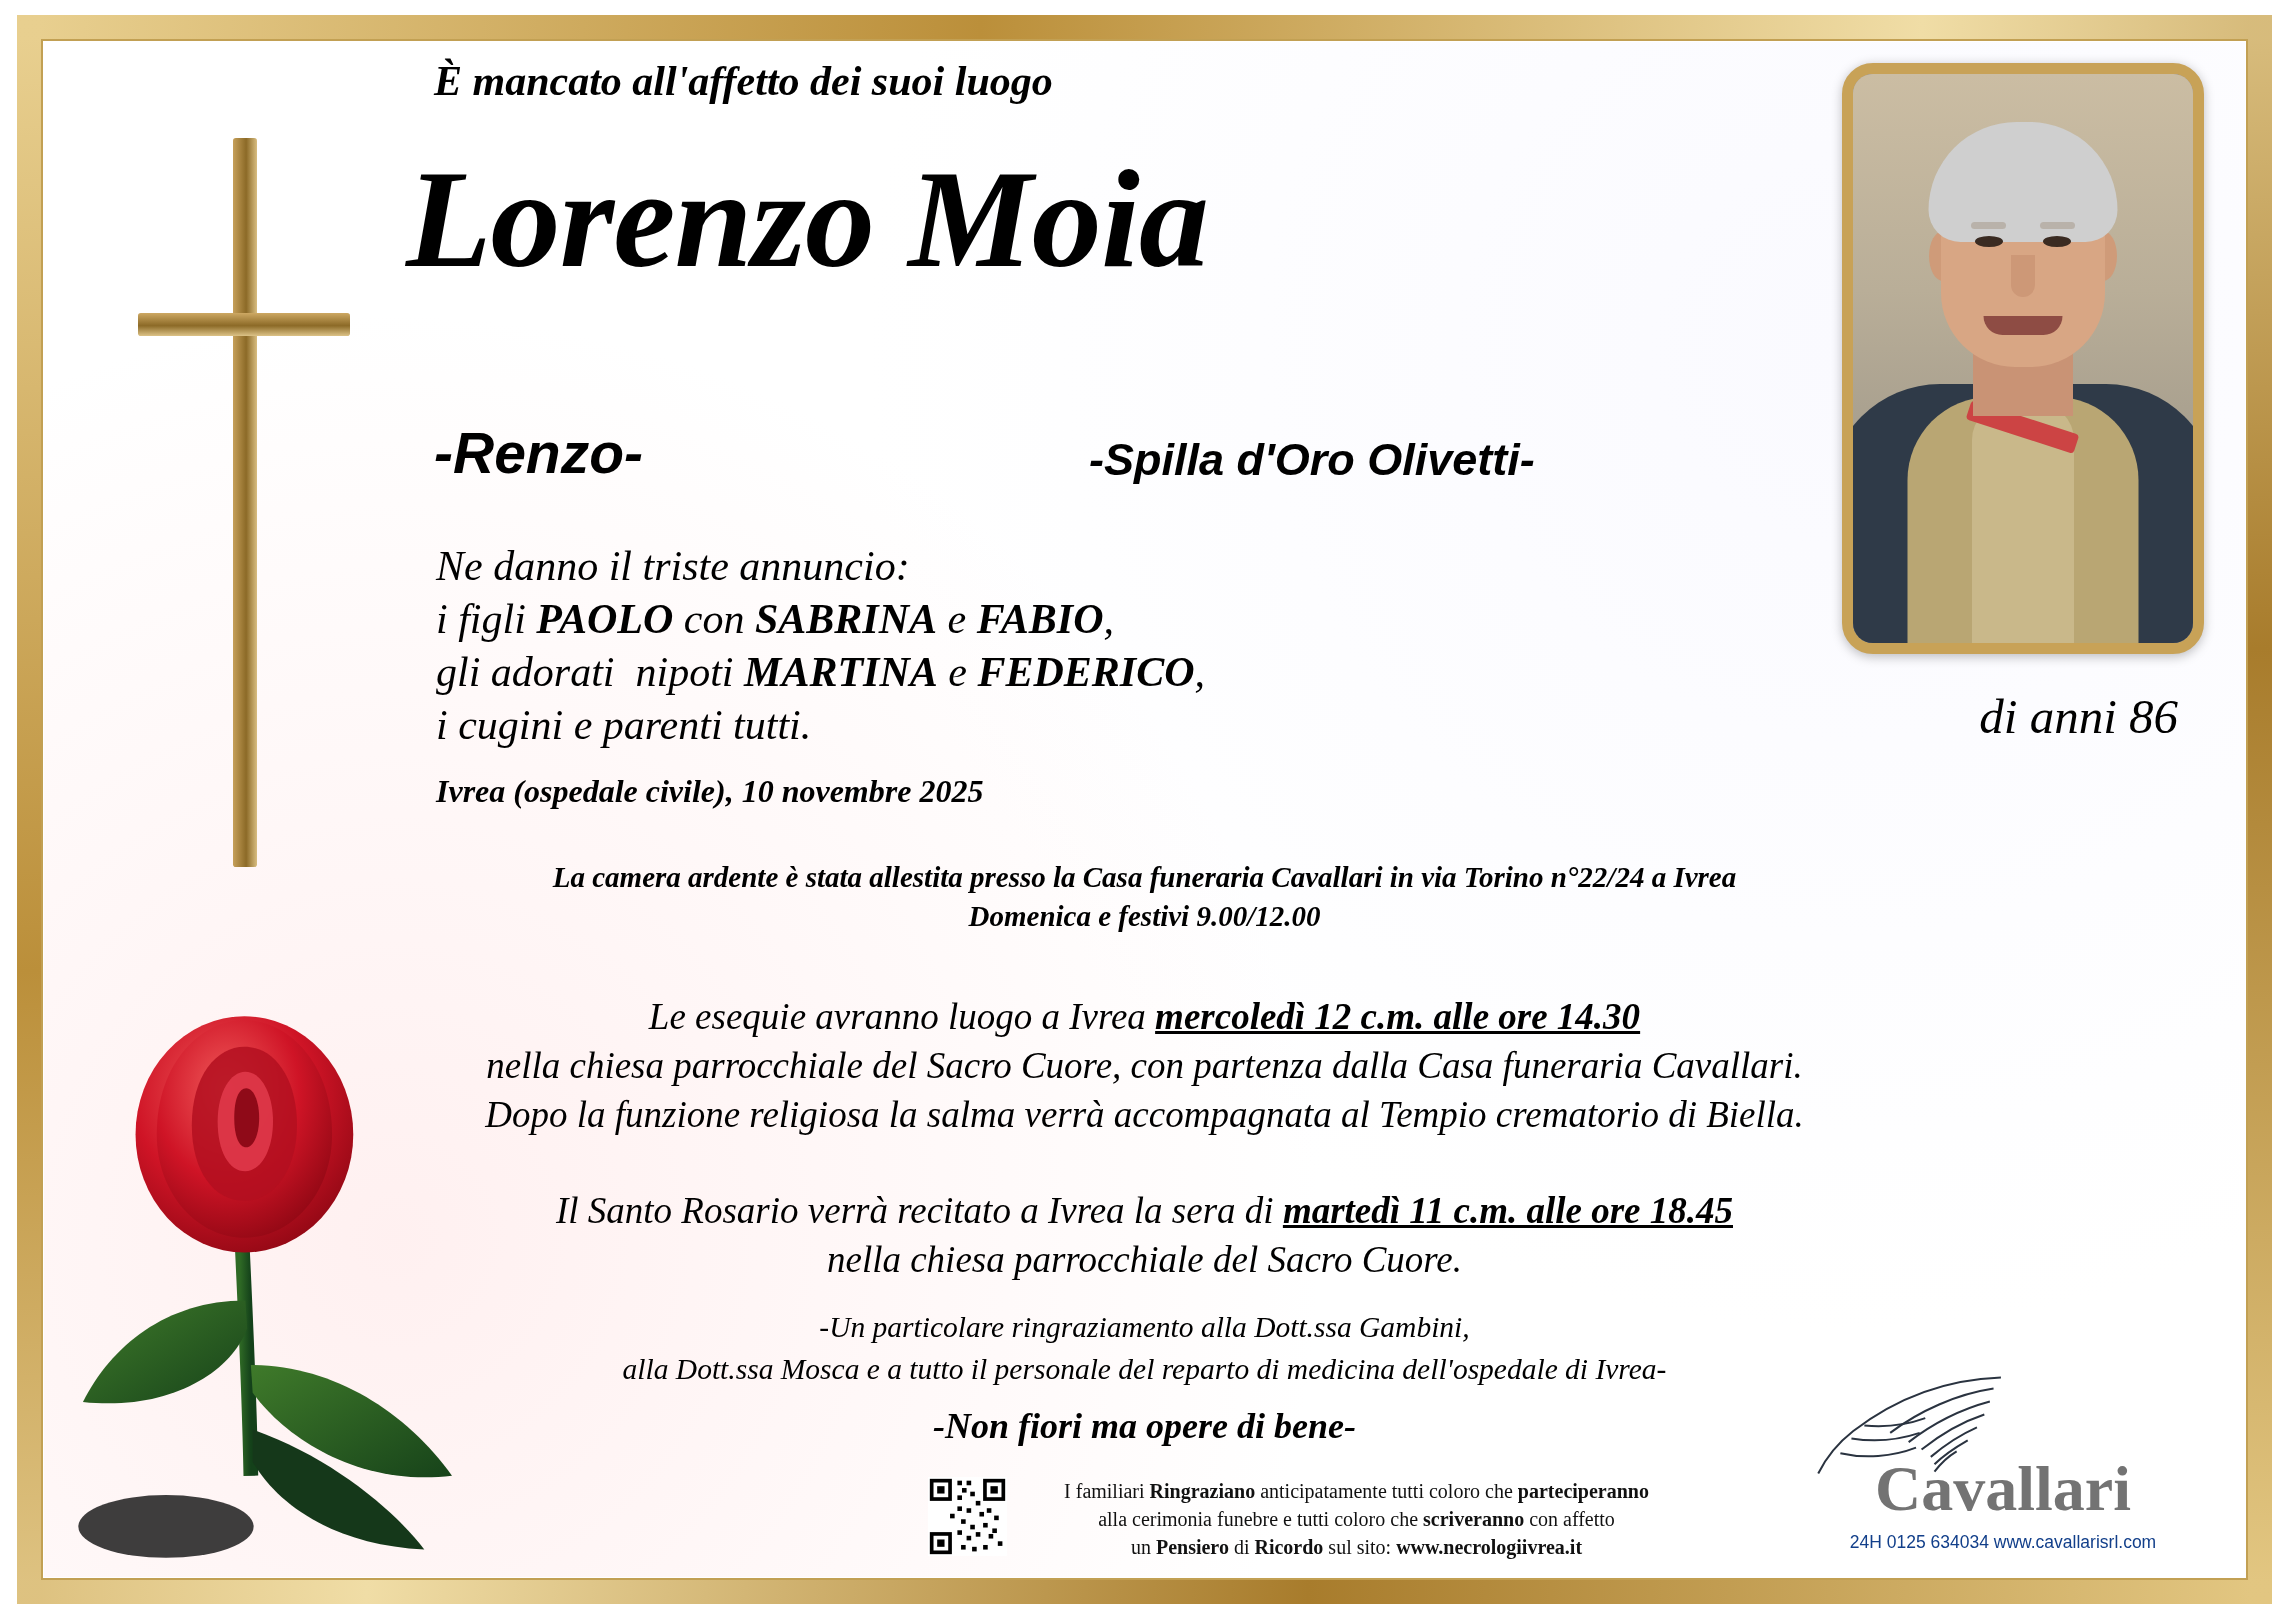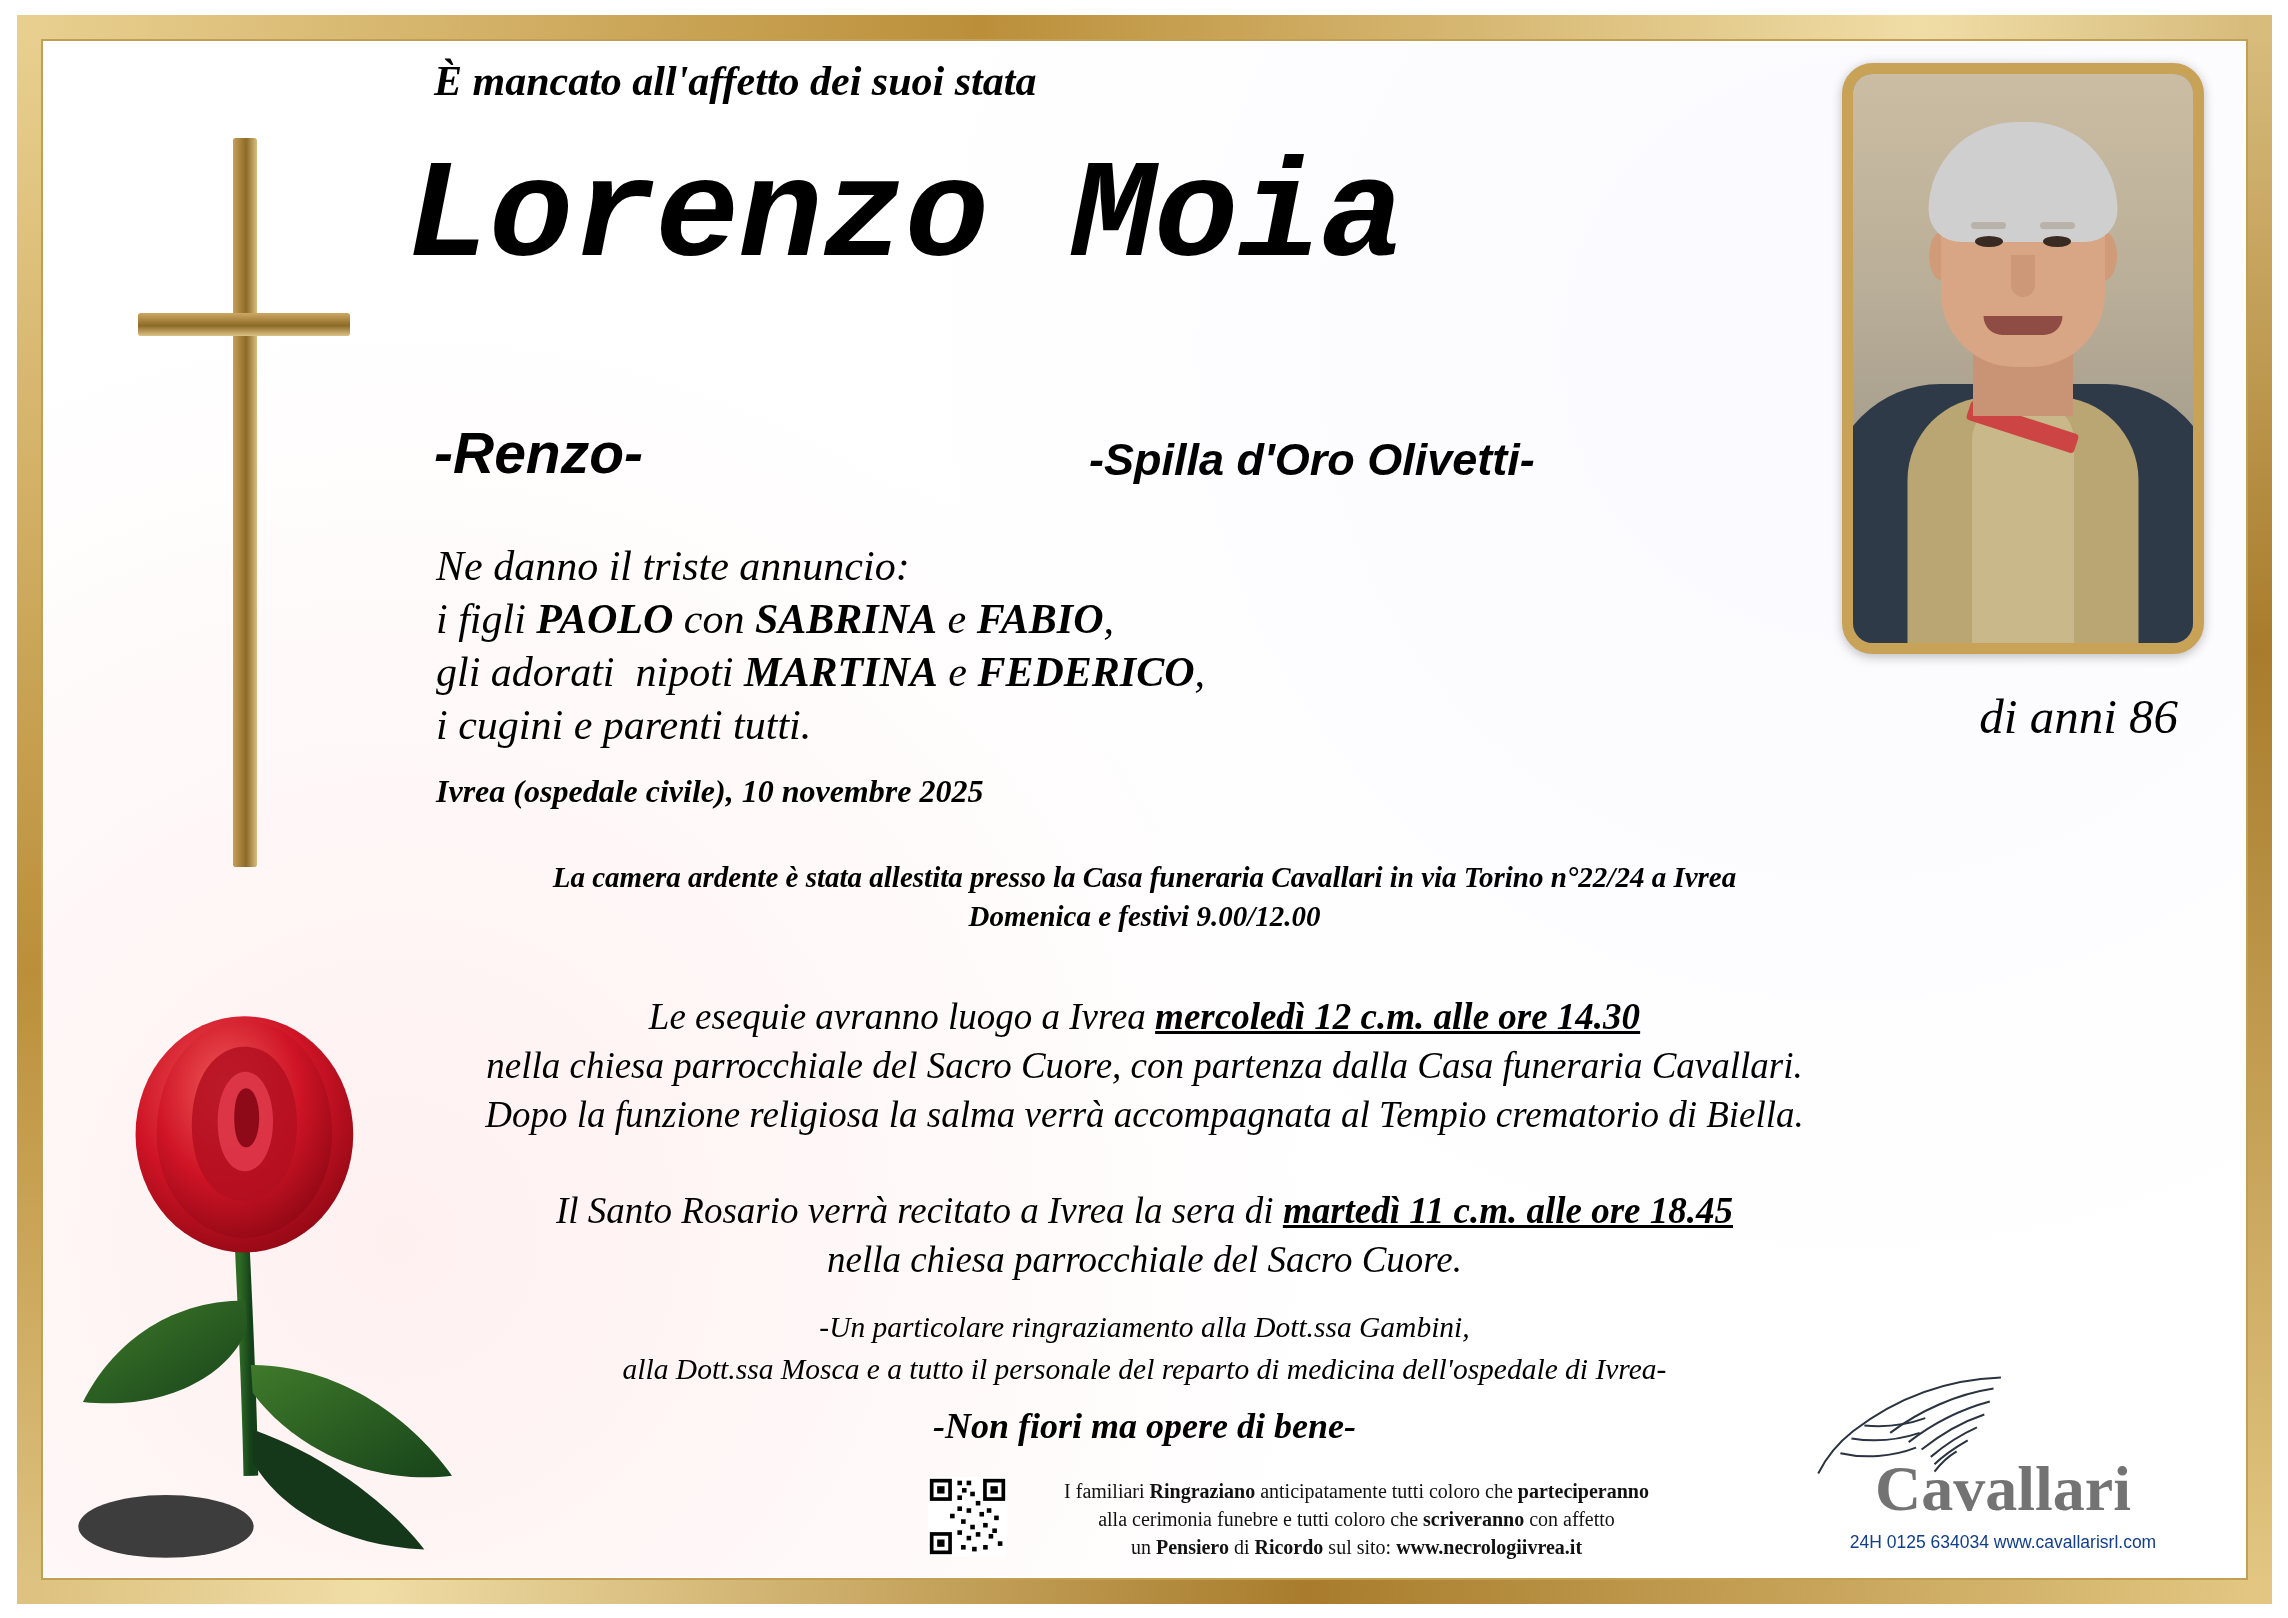--- a/index.html
+++ b/index.html
@@ -127,21 +127,21 @@
   .txt { position: absolute; }
 
   .line-top {
     left: 434px; top: 57px;
     font-family: "Liberation Serif", serif;
     font-weight: bold; font-style: italic;
     font-size: 42px; color: #000;
   }
   .name {
     left: 406px; top: 138px;
-    font-family: Liberation Mono, monospace;
+    font-family: Liberation Serif, serif;
     font-weight: bold; font-style: italic;
     font-size: 140px; letter-spacing: -0.9px; color: #000;
     white-space: nowrap;
   }
   .nick {
     left: 434px; top: 420px;
     font-family: "Liberation Sans", sans-serif;
     font-weight: bold; font-style: italic;
     font-size: 57px; color: #000; text-align: center;
   }
@@ -305,21 +305,21 @@
       <div class="ph-hair"></div>
       <div class="ph-brow-l"></div>
       <div class="ph-brow-r"></div>
       <div class="ph-eye-l"></div>
       <div class="ph-eye-r"></div>
       <div class="ph-nose"></div>
       <div class="ph-mouth"></div>
     </div>
   </div>
 
-  <div class="txt line-top">È mancato all'affetto dei suoi stata</div>
+  <div class="txt line-top">È mancato all'affetto dei suoi luogo</div>
   <div class="txt name">Lorenzo Moia</div>
   <div class="txt nick">-Renzo-</div>
   <div class="txt award">-Spilla d'Oro Olivetti-</div>
   <div class="txt age">di anni 86</div>
 
   <div class="txt announce">
     <div>Ne danno il triste annuncio:</div>
     <div>i figli <b>PAOLO</b> con <b>SABRINA</b> e <b>FABIO</b>,</div>
     <div>gli adorati&nbsp; nipoti <b>MARTINA</b> e <b>FEDERICO</b>,</div>
     <div>i cugini e parenti tutti.</div>

